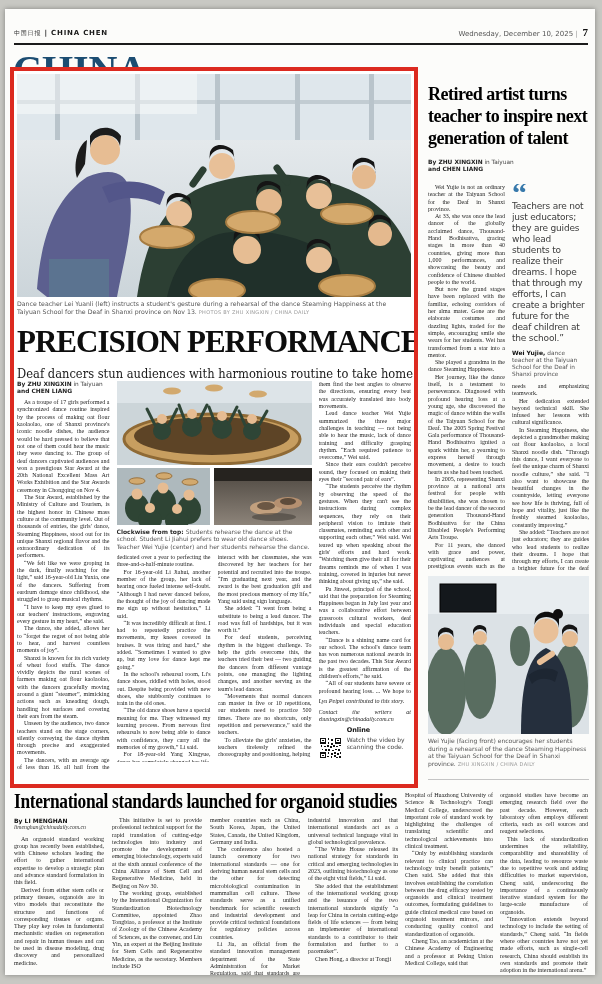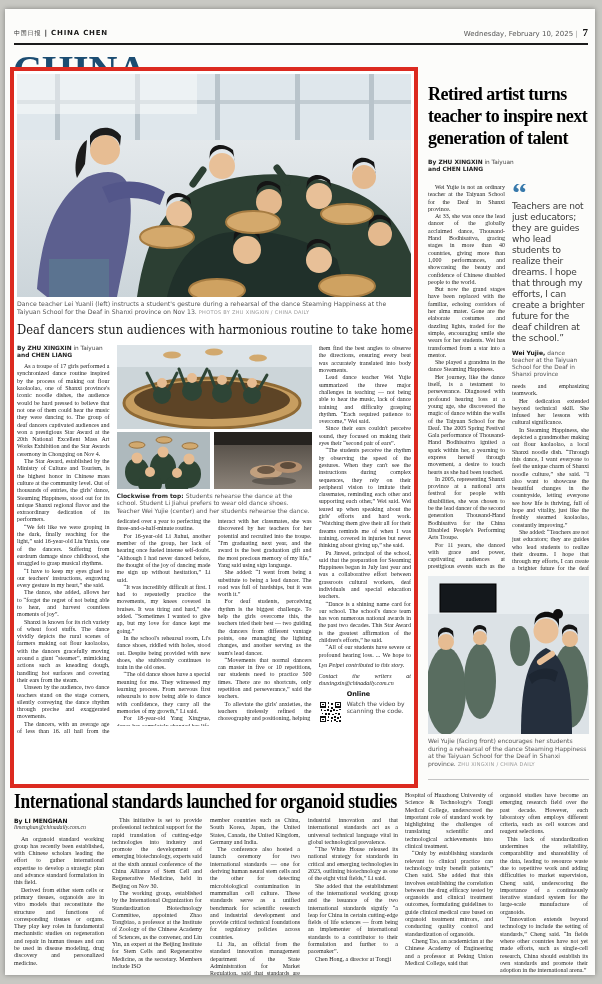--- a/index.html
+++ b/index.html
@@ -13,21 +13,21 @@
   .mh-right .pageno{font-family:"Liberation Serif",serif;font-weight:bold;font-size:11px;color:#111;margin-left:3px;}
   .mh-right .sep{margin:0 2px;color:#999;}
   .head-rule{position:absolute;left:14px;top:43px;width:574px;height:2px;background:#1b1b1b;}
   .section-title{position:absolute;left:13px;top:46px;font-family:"Liberation Serif",serif;font-weight:bold;font-size:40px;color:#1c4d72;letter-spacing:0;}
   
   .red-box{position:absolute;left:10px;top:67px;width:408px;height:721px;box-sizing:border-box;border:4px solid #dc2a20;background:#fff;padding:3px;overflow:hidden;}
   .main-caption{margin-top:3px;width:394px;font-family:"DejaVu Sans",sans-serif;font-size:6.2px;line-height:7.6px;color:#555;}
   .credit{font-size:5px;color:#999;letter-spacing:.3px;}
   .main-headline{margin-top:8px;font-family:"Liberation Serif",serif;font-weight:bold;font-size:31px;letter-spacing:-1px;color:#0d0d0d;white-space:nowrap;}
   .main-deck{margin-top:6px;font-family:"DejaVu Serif",serif;font-size:12.5px;color:#1a1a1a;white-space:nowrap;transform:scaleX(.92);transform-origin:0 50%;}
-  .main-body{margin-top:8px;display:flex;gap:7px;height:388px;font-size:6px;line-height:7.3px;text-align:justify;color:#1c1c1c;}
+  .main-body{margin-top:0;display:flex;gap:7px;height:388px;font-size:6px;line-height:7.3px;text-align:justify;color:#1c1c1c;}
   .col{width:94px;overflow:hidden;}
   .main-body p,.ra-cols p,.ba-col p{margin:0;text-indent:7px;}
   p.cont{text-indent:0;}
   .byline{font-family:"DejaVu Sans",sans-serif;font-size:5.8px;line-height:7px;margin-bottom:4px;color:#222;text-align:left;}
   .byline b{font-size:5.9px;}
   .byline .loc{color:#444;}
   .midwrap{width:195px;flex:none;display:flex;flex-direction:column;}
   .cluster-row{display:flex;gap:4px;margin-top:3px;}
   .cluster-caption{margin-top:3px;font-family:"DejaVu Sans",sans-serif;font-size:6px;line-height:7.3px;color:#555;height:23px;overflow:hidden;text-align:left;}
   .cluster-caption b{color:#2a2a2a;}
@@ -60,21 +60,21 @@
   .ba-byline{font-family:"DejaVu Sans",sans-serif;font-size:6px;font-weight:bold;color:#111;text-align:left;}
   .ba-email{font-style:italic;font-size:5.8px;color:#333;margin-bottom:4px;text-align:left;}
   svg{display:block;}
 </style>
 </head>
 <body>
 <div class="page"></div>
 
 <div class="masthead">
   <div class="mh-left"><span class="cn">中国日报</span> | <span>CHINA CHEN</span></div>
-  <div class="mh-right"><span>Wednesday, February 10, 2025</span><span class="sep">|</span><span class="pageno">7</span></div>
+  <div class="mh-right"><span>Wednesday, December 10, 2025</span><span class="sep">|</span><span class="pageno">7</span></div>
 </div>
 <div class="head-rule"></div>
 <div class="section-title">CHINA</div>
 
 <div class="red-box">
   <svg width="394" height="223" viewBox="0 0 394 223">
     <defs>
       <linearGradient id="gBg" x1="0" y1="0" x2="0" y2="1">
           <stop offset="0" stop-color="#eef1f3"></stop>
           <stop offset="1" stop-color="#ccd5da"></stop>
@@ -115,20 +115,21 @@
       <path d="M351 157 A12 12 0 0 1 375 157 L373 145 C364 138 355 140 352 147 Z" fill="#151515"></path>
     <ellipse cx="150" cy="163" rx="27" ry="11" fill="#d4a96c" stroke="#a67c42" stroke-width="2"></ellipse>
     <ellipse cx="236" cy="148" rx="27" ry="11" fill="#d4a96c" stroke="#a67c42" stroke-width="2"></ellipse>
     <ellipse cx="330" cy="140" rx="26" ry="10" fill="#d4a96c" stroke="#a67c42" stroke-width="2"></ellipse>
     <ellipse cx="200" cy="216" rx="28" ry="11" fill="#cfa261" stroke="#a67c42" stroke-width="2"></ellipse>
     <ellipse cx="330" cy="212" rx="28" ry="11" fill="#cfa261" stroke="#a67c42" stroke-width="2"></ellipse>
     <path d="M176 110 L186 96" stroke="#2c3f33" stroke-width="7" stroke-linecap="round"></path>
     <path d="M270 108 L260 94" stroke="#2c3f33" stroke-width="7" stroke-linecap="round"></path>
   </svg>
   <div class="main-caption"><span>Dance teacher Lei Yuanli (left) instructs a student's gesture during a rehearsal of the dance Steaming Happiness at the Taiyuan School for the Deaf in Shanxi province on Nov 13. </span><span class="credit">PHOTOS BY ZHU XINGXIN / CHINA DAILY</span></div>
+  <div class="main-headline">PRECISION PERFORMANCE</div>
   <div class="main-deck">Deaf dancers stun audiences with harmonious routine to take home Star Award</div>
   <div class="main-body">
     <div class="col">
       <div class="byline"><b>By ZHU XINGXIN</b><span class="loc"> in Taiyuan</span><br><b>and CHEN LIANG</b></div>
       <p>As a troupe of 17 girls performed a synchronized dance routine inspired by the process of making oat flour kaolaolao, one of Shanxi province's iconic noodle dishes, the audience would be hard pressed to believe that not one of them could hear the music they were dancing to. The group of deaf dancers captivated audiences and won a prestigious Star Award at the 20th National Excellent Mass Art Works Exhibition and the Star Awards ceremony in Chongqing on Nov 4.</p>
       <p>The Star Award, established by the Ministry of Culture and Tourism, is the highest honor in Chinese mass culture at the community level. Out of thousands of entries, the girls' dance, Steaming Happiness, stood out for its unique Shanxi regional flavor and the extraordinary dedication of its performers.</p>
       <p>“We felt like we were groping in the dark, finally reaching for the light,” said 16-year-old Liu Yuxia, one of the dancers. Suffering from eardrum damage since childhood, she struggled to grasp musical rhythms.</p>
       <p>“I have to keep my eyes glued to our teachers' instructions, engraving every gesture in my heart,” she said.</p>
       <p>The dance, she added, allows her to “forget the regret of not being able to hear, and harvest countless moments of joy”.</p>
       <p>Shanxi is known for its rich variety of wheat food stuffs. The dance vividly depicts the rural scenes of farmers making oat flour kaolaolao, with the dancers gracefully moving around a giant “steamer”, mimicking actions such as kneading dough, handling hot surfaces and covering their ears from the steam.</p>

